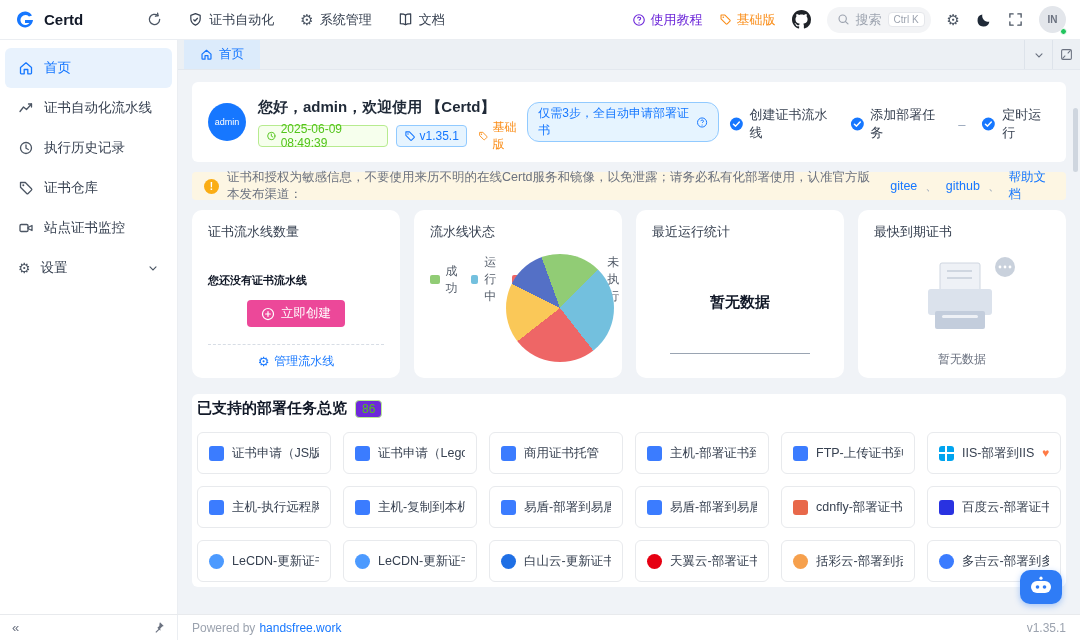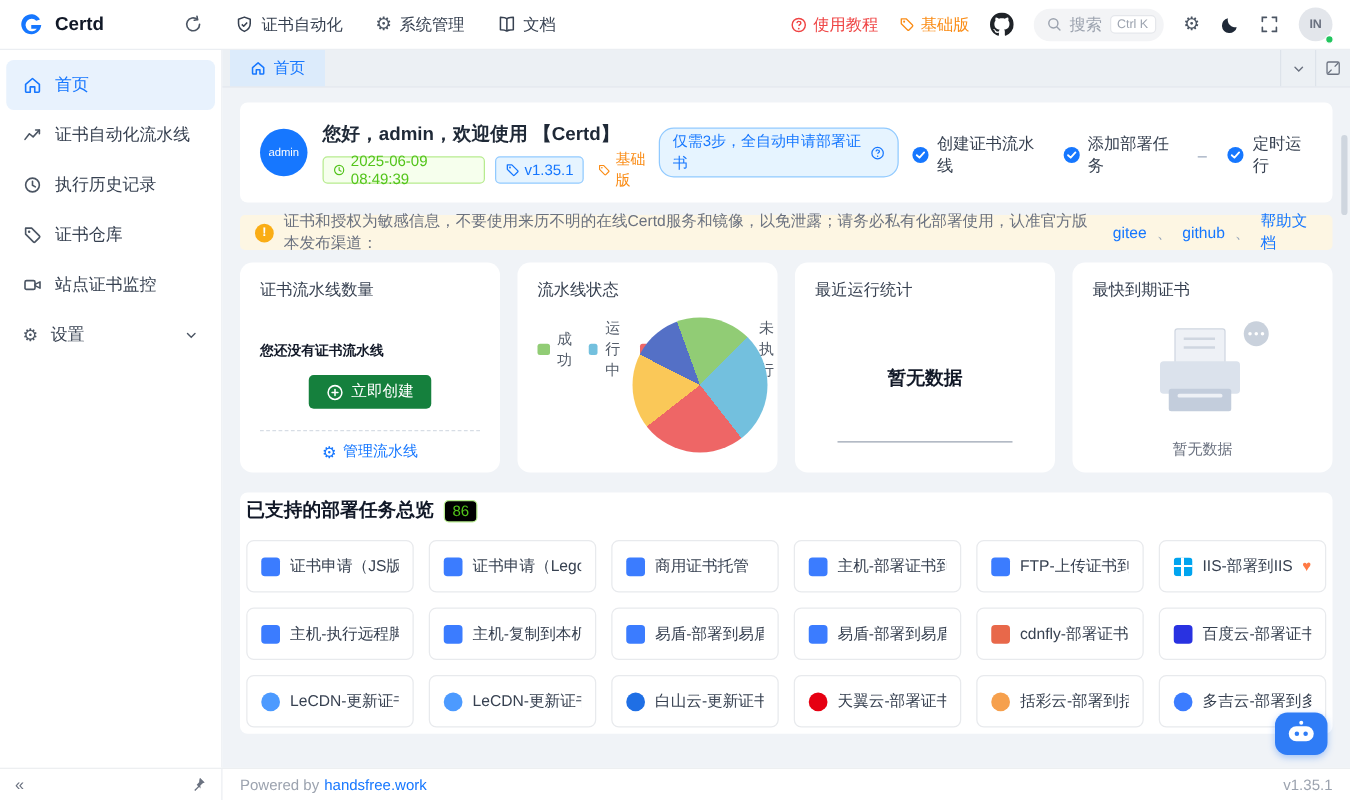--- a/index.html
+++ b/index.html
@@ -8,21 +8,21 @@
   svg { display:block; }
 
   
   .topbar { height:40px; display:flex; align-items:center; padding:0 14px; border-bottom:1px solid #ebeef2; background:#fff; }
   .logo-wrap { display:flex; align-items:center; gap:8px; }
   .logo-text { font-weight:bold; font-size:15px; color:#111827; }
   .tb-refresh { margin-left:64px; color:#4b5563; cursor:pointer; }
   .tb-nav { display:flex; align-items:center; gap:26px; margin-left:26px; }
   .tb-nav-item { display:flex; align-items:center; gap:6px; color:#374151; cursor:pointer; font-size:13px; }
   .tb-right { margin-left:auto; display:flex; align-items:center; gap:16px; }
-  .tb-link { display:flex; align-items:center; gap:5px; cursor:pointer; color:#ef4444; }
+  .tb-link { display:flex; align-items:center; gap:5px; cursor:pointer; color:#6d28d9; }
   .tb-link.edition { color:#fa8c16; }
   .searchbox { display:flex; align-items:center; gap:6px; background:#f3f4f6; border-radius:14px; height:26px; padding:0 6px 0 10px; cursor:pointer; color:#9ca3af; }
   .searchbox .kbd { background:#fff; border:1px solid #e5e7eb; border-radius:4px; font-size:10px; padding:1px 5px; color:#9ca3af; }
   .tb-icon { color:#4b5563; cursor:pointer; }
   .gear-glyph { font-size:15px; line-height:1; color:#4b5563; cursor:pointer; }
   .avatar { position:relative; width:27px; height:27px; border-radius:50%; background:#e3e6eb; color:#6b7280; font-size:10px; font-weight:bold; display:flex; align-items:center; justify-content:center; cursor:pointer; }
   .avatar .dot { position:absolute; right:-1px; bottom:-2px; width:7px; height:7px; border-radius:50%; background:#22c55e; border:1px solid #fff; }
 
   
   .middle { display:flex; height:574px; }
@@ -64,37 +64,37 @@
   .notice { height:28px; background:#fdf6e3; border-radius:4px; display:flex; align-items:center; gap:8px; padding:0 12px; font-size:12.5px; color:#6b7280; margin-bottom:10px; }
   .notice .bang { width:15px; height:15px; border-radius:50%; background:#faad14; color:#fff; font-size:10px; font-weight:bold; display:flex; align-items:center; justify-content:center; flex:none; }
   .notice a { color:#1677ff; text-decoration:none; cursor:pointer; }
   .notice .lsep { color:#94a3b8; }
 
   
   .stats { display:grid; grid-template-columns:repeat(4,1fr); gap:14px; margin-bottom:16px; }
   .stat-card { height:168px; position:relative; padding:13px 16px; overflow:hidden;border-radius:10px; }
   .stat-title { font-size:13px; color:#374151; }
   .empty-big { text-align:left; font-size:11px; font-weight:bold; color:#111827; margin-top:32px; }
-  .create-btn { display:flex; align-items:center; gap:6px; background:#15803d; color:#fff; font-size:12.5px; border:none; border-radius:4px; padding:5px 14px; margin:12px auto 0; cursor:pointer; }
+  .create-btn { display:flex; align-items:center; gap:6px; background:#ec4899; color:#fff; font-size:12.5px; border:none; border-radius:4px; padding:5px 14px; margin:12px auto 0; cursor:pointer; }
   .card-foot { position:absolute; left:16px; right:16px; bottom:0; height:34px; border-top:1px dashed #d7dde5; display:flex; align-items:center; justify-content:center; gap:5px; color:#1677ff; font-size:12px; cursor:pointer; }
   .legend { position:absolute; left:16px; top:44px; display:flex; flex-direction:row; gap:9px; z-index:1; }
   .legend-row { display:flex; align-items:center; gap:6px; cursor:pointer; }
   .legend-swatch { width:14px; height:9px; border-radius:2px; }
   .legend-label { font-size:12px; color:#555e6b; }
   .pie { position:absolute; right:8px; top:44px; width:108px; height:108px; border-radius:50%; z-index:2; }
   .empty-mid { text-align:center; font-size:15px; font-weight:bold; color:#111827; margin-top:52px; }
   .mid-line { position:absolute; bottom:24px; left:50%; transform:translateX(-50%); width:140px; border-top:1px solid #9aa4b2; }
   .illus-wrap { display:flex; flex-direction:column; align-items:center; margin-top:12px; }
   .empty-small { font-size:12px; color:#6b7280; margin-top:6px; }
 
   
   .tasks-panel { padding:5px; }
   .tasks-head { display:flex; align-items:center; gap:8px; }
   .tasks-title { font-size:15px; font-weight:bold; color:#111827; }
-  .tasks-count { font-size:12px; color:#52c41a; background:#000000; border:1px solid #b7eb8f; border-radius:4px; padding:1px 6px; }
+  .tasks-count { font-size:12px; color:#52c41a; background:#6d28d9; border:1px solid #b7eb8f; border-radius:4px; padding:1px 6px; }
   .task-grid { margin-top:14px; display:grid; grid-template-columns:repeat(6,1fr); gap:12px; }
   .task-card { height:42px; border:1px solid #e8eaed; border-radius:6px; background:#fff; display:flex; align-items:center; gap:8px; padding:0 11px; font-size:12.5px; color:#374151; cursor:pointer; overflow:hidden; white-space:nowrap; }
   .task-icon { width:15px; height:15px; border-radius:3px; flex:none; background:#3b7cff; }
   .task-label { overflow:hidden; }
   .task-suffix { color:#ff7a45; font-size:12px; }
 
   
   .footer { height:26px; border-top:1px solid #e8eaed; display:flex; align-items:center; background:#fff; font-size:12px; color:#9ca3af; }
   .foot-side { width:178px; height:100%; border-right:1px solid #ebeef2; display:flex; align-items:center; justify-content:space-between; padding:0 12px; }
   .collapse-glyph { font-size:13px; color:#6b7280; cursor:pointer; }

